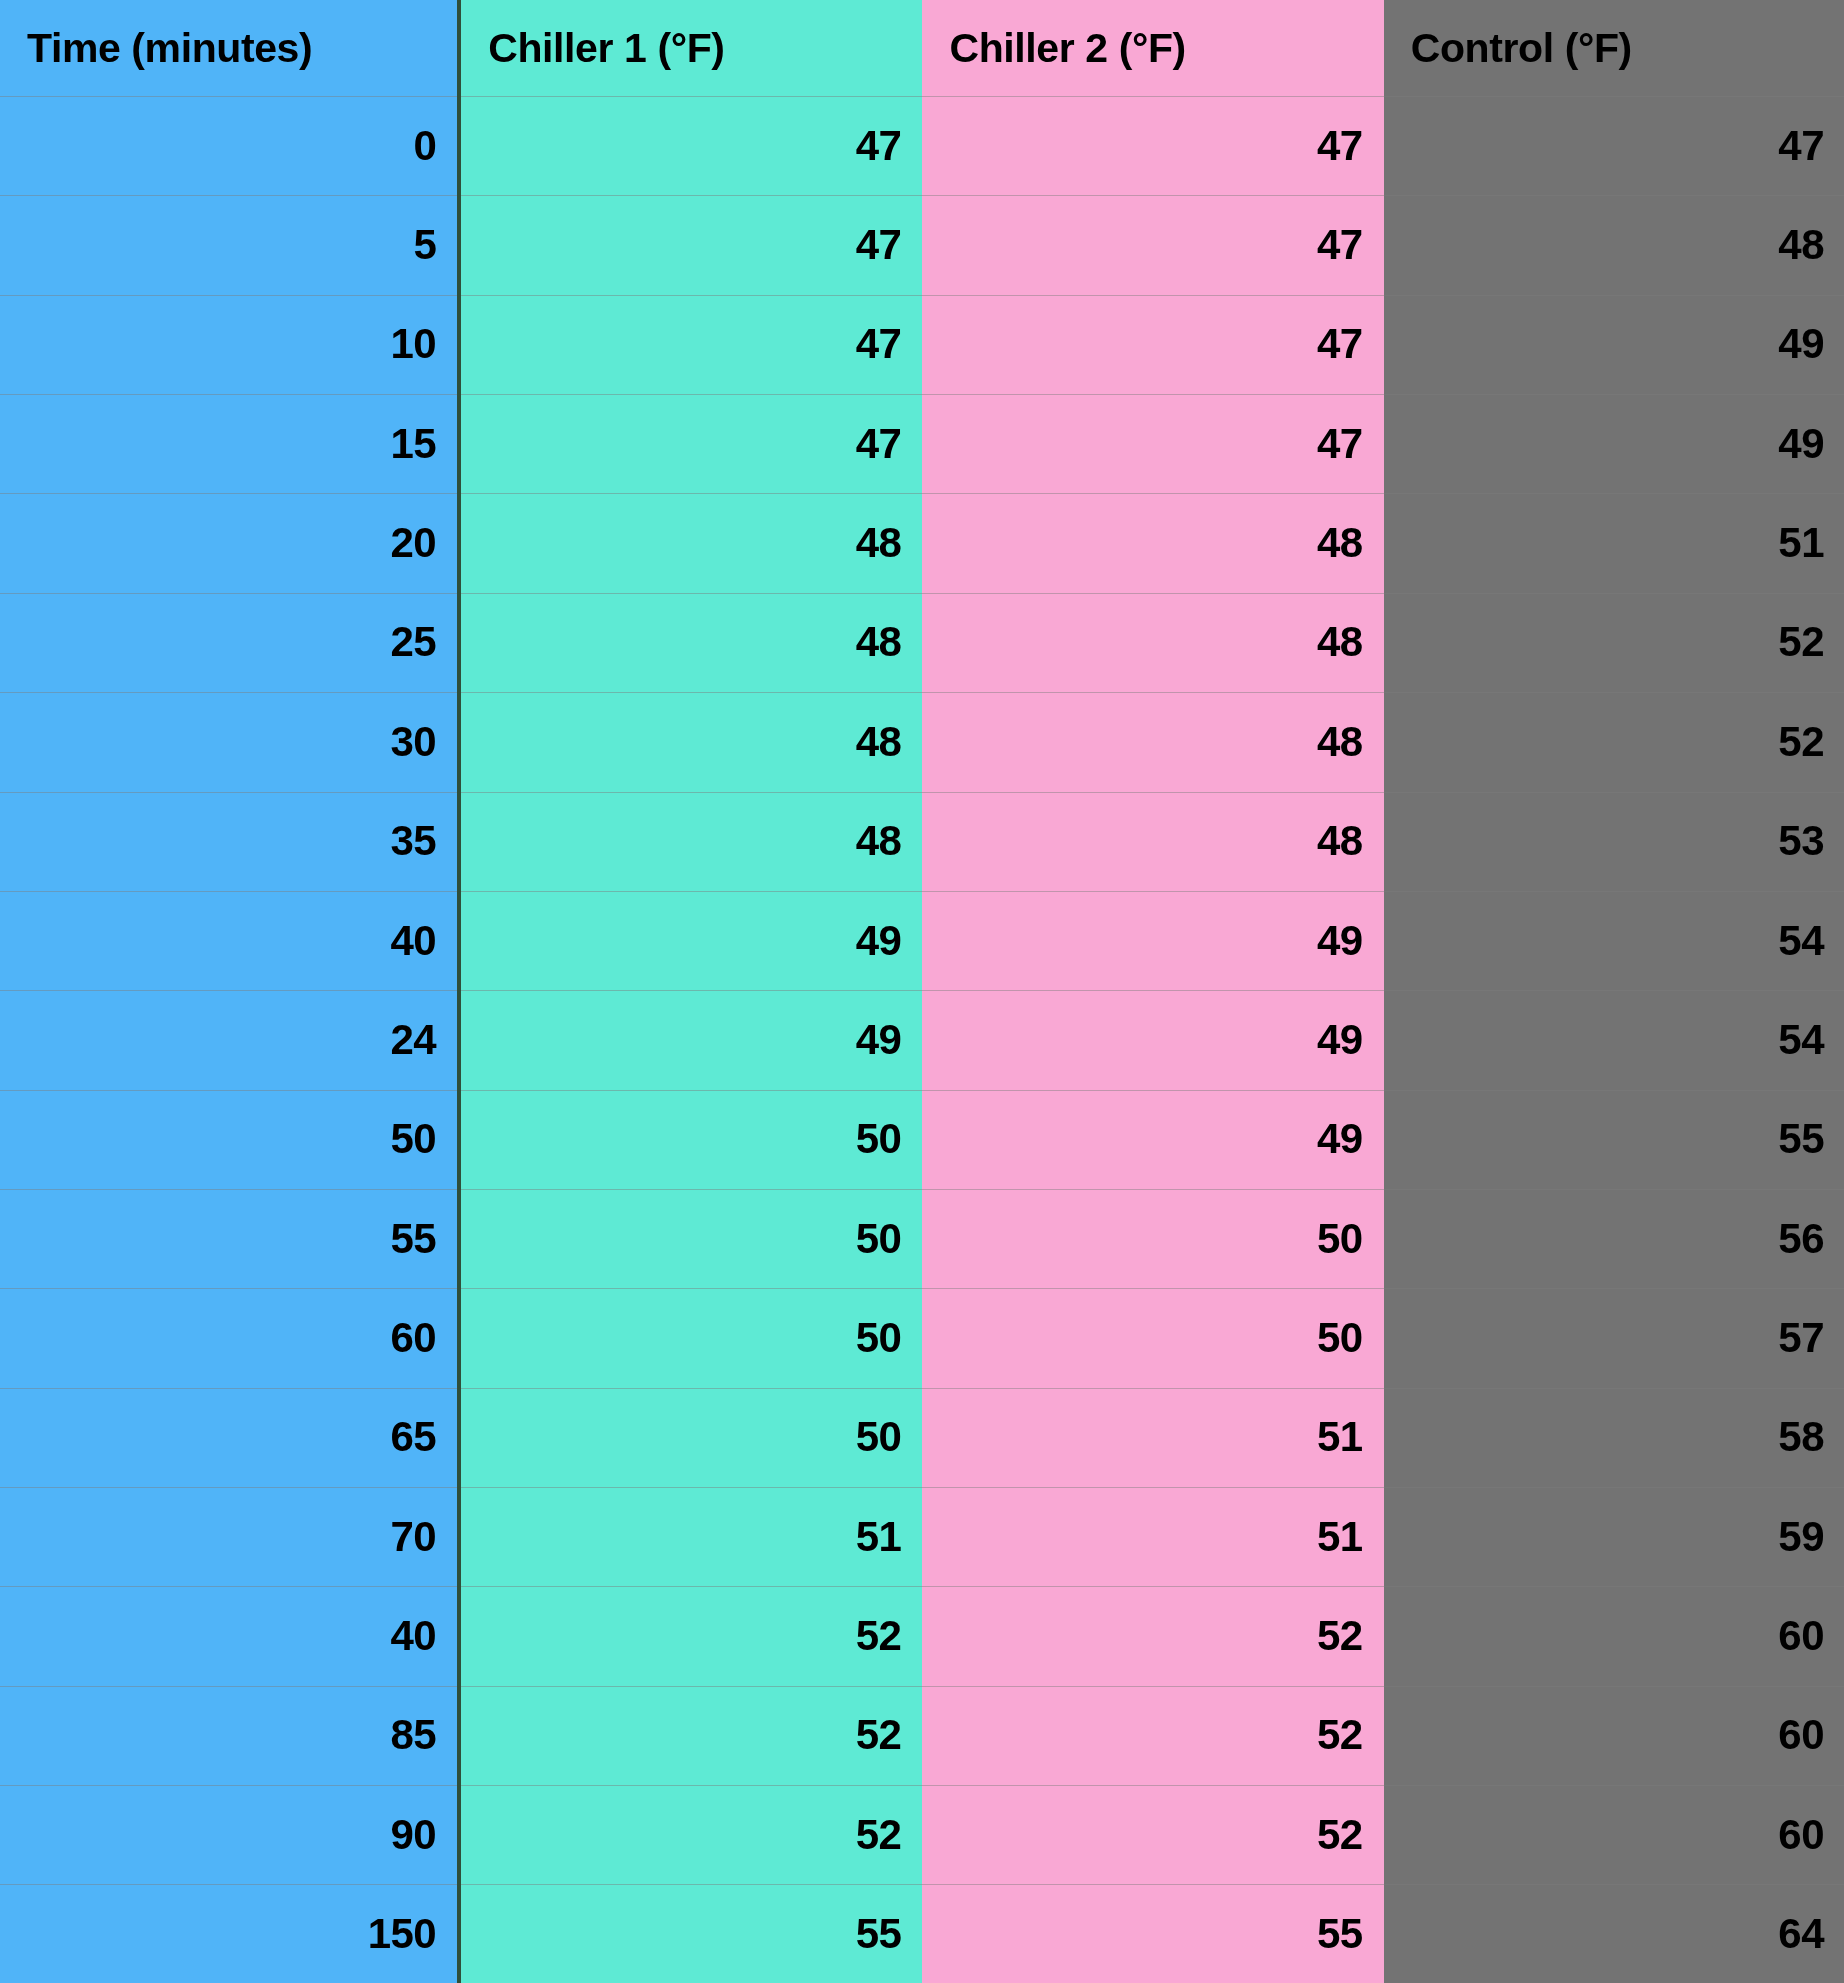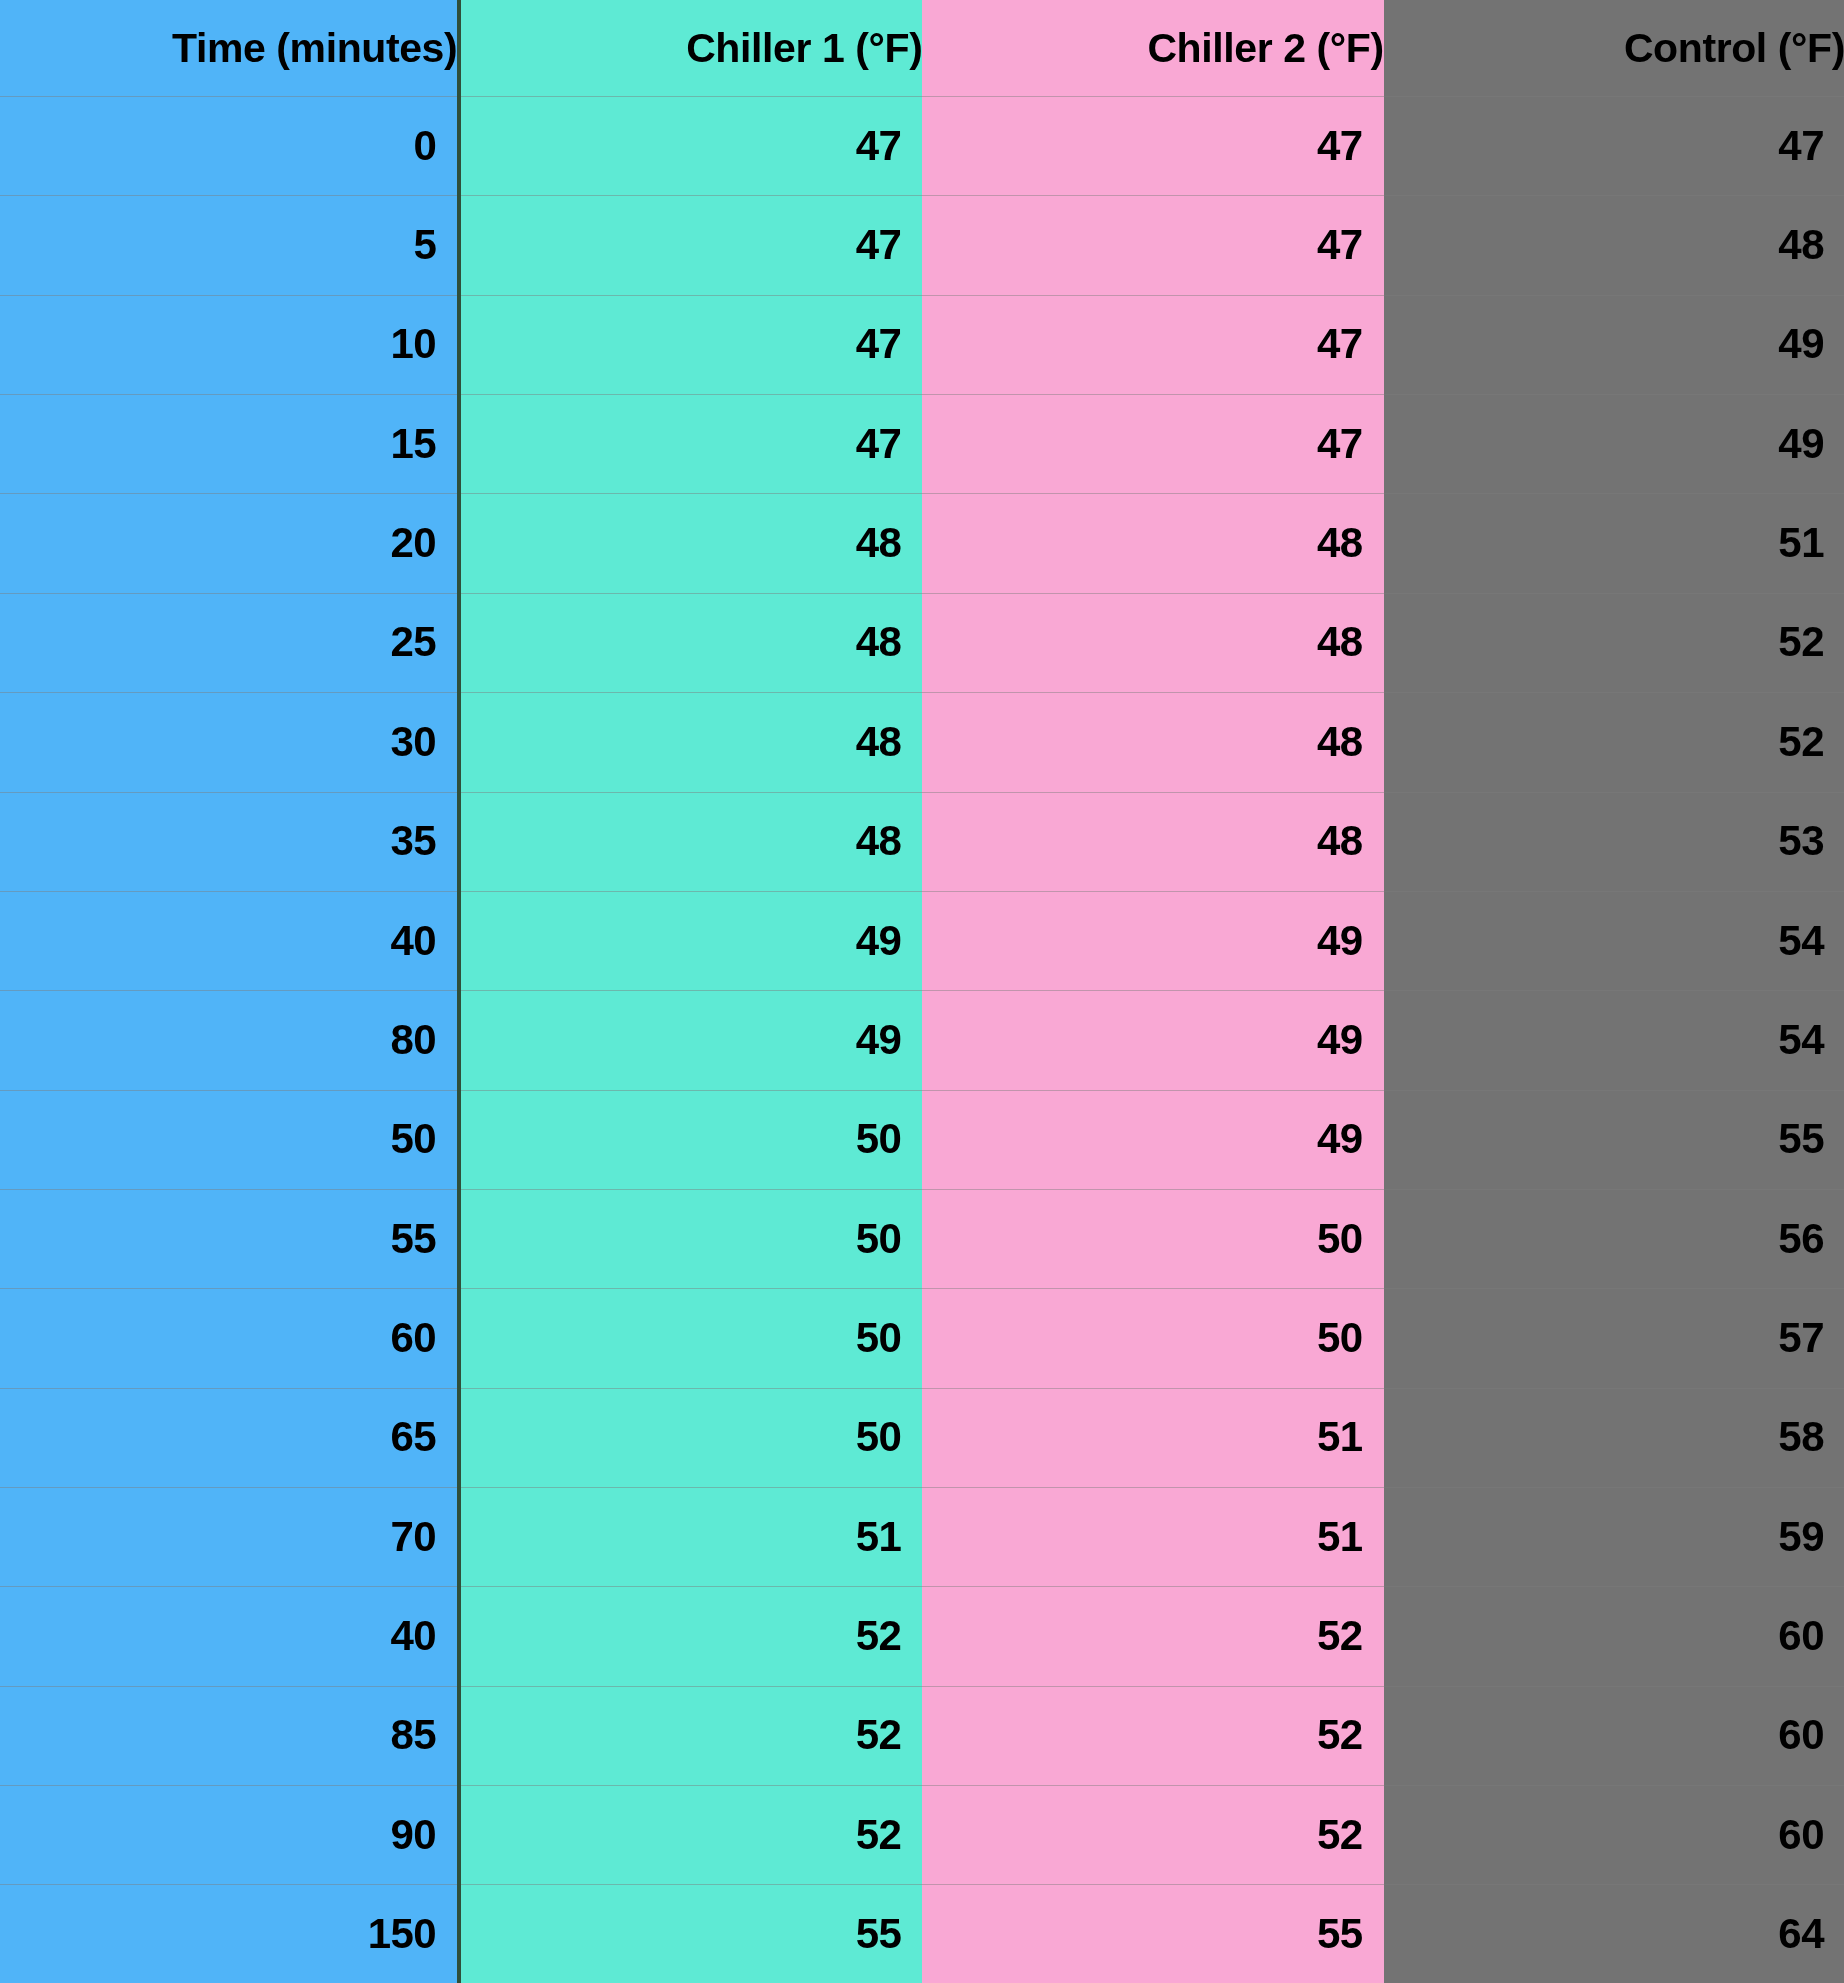--- a/index.html
+++ b/index.html
@@ -25,21 +25,21 @@
   .col-time    { width: 459px; }
   .col-chill1  { width: 463px; }
   .col-chill2  { width: 461px; }
   .col-control { width: 461px; }
 
   
   thead tr { height: 96px; }
   thead th {
     margin: 0;
     padding: 0 0 0 27px;
-    text-align: right;
+    text-align: left;
     vertical-align: middle;
     font-size: 41px;
     font-weight: bold;
     color: #000000;
     letter-spacing: -0.4px;
     white-space: nowrap;
     border: 0;
   }
 
   
@@ -138,21 +138,21 @@
       <td class="c-chill2">48</td>
       <td class="c-control">53</td>
     </tr>
     <tr>
       <td class="c-time">40</td>
       <td class="c-chill1">49</td>
       <td class="c-chill2">49</td>
       <td class="c-control">54</td>
     </tr>
     <tr>
-      <td class="c-time">80</td>
+      <td class="c-time">24</td>
       <td class="c-chill1">49</td>
       <td class="c-chill2">49</td>
       <td class="c-control">54</td>
     </tr>
     <tr>
       <td class="c-time">50</td>
       <td class="c-chill1">50</td>
       <td class="c-chill2">49</td>
       <td class="c-control">55</td>
     </tr>

